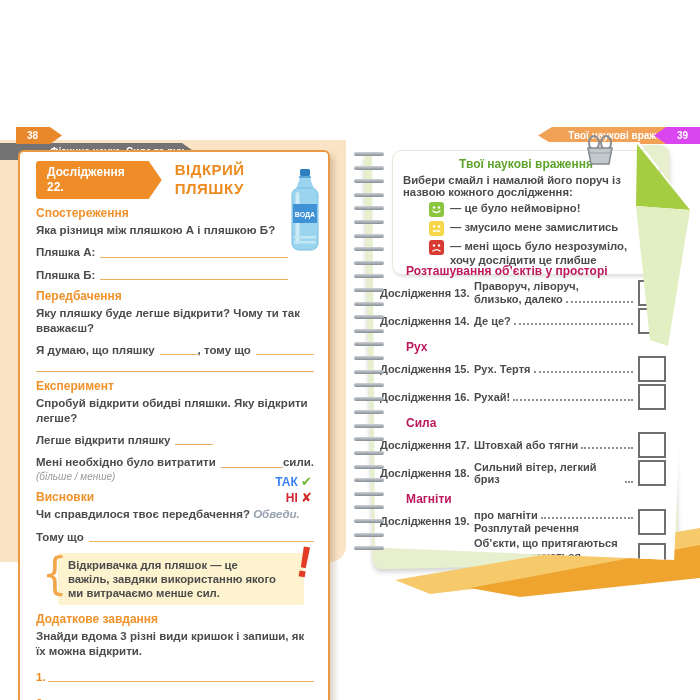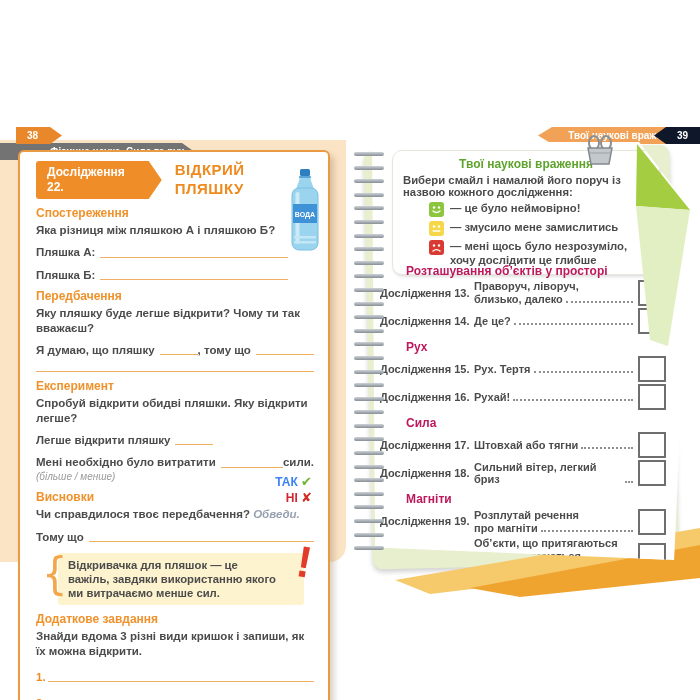--- a/index.html
+++ b/index.html
@@ -8,21 +8,21 @@
   .abs{position:absolute;}
 
   
   .banner{height:17px;top:127px;color:#fff;font-weight:bold;font-size:10px;line-height:17px;}
   .bl-main{left:0;width:194px;background:#737373;
            clip-path:polygon(0 0,182px 0,100% 50%,182px 100%,0 100%);padding-left:50px;box-sizing:border-box;margin-top:16px;}
   .bl-num{left:16px;width:46px;background:#e8882a;
           clip-path:polygon(0 0,34px 0,100% 50%,34px 100%,0 100%);padding-left:11px;box-sizing:border-box;z-index:3;}
   .br-main{left:538px;width:162px;background:#f2a257;
            clip-path:polygon(14px 0,100% 0,100% 100%,14px 100%,0 50%);text-align:center;padding-left:10px;box-sizing:border-box;}
-  .br-num{left:654px;width:46px;background:#0f172a;
+  .br-num{left:654px;width:46px;background:#d946ef;
           clip-path:polygon(12px 0,100% 0,100% 100%,12px 100%,0 50%);text-align:right;padding-right:12px;box-sizing:border-box;z-index:3;}
 
   
   .peach{left:0;top:140px;width:346px;height:422px;background:#fbe4c5;border-radius:0 0 16px 0;}
   .card{left:18px;top:150px;width:312px;background:#fff;border:2px solid #e99a45;border-radius:6px;
         box-shadow:4px 5px 6px rgba(120,90,60,.28);box-sizing:border-box;
         padding:6px 14px 10px 16px;font-size:11.5px;font-weight:bold;line-height:1.25;}
   .lesson-head{display:flex;align-items:center;gap:13px;margin:3px 0 5px;}
   .lesson-tab{background:#ef8d28;color:#fff;font-size:12px;font-weight:bold;padding:4px 20px 4px 11px;
               clip-path:polygon(0 0,calc(100% - 13px) 0,100% 50%,calc(100% - 13px) 100%,0 100%);border-radius:3px 0 0 3px;}
@@ -310,25 +310,25 @@
             </span>
           </span>
         <span class="cbx"></span>
       </div>
 
       <div class="tsec">Магніти</div>
       <div class="trow">
         <span class="tlabel">Дослідження 19.</span>
         <span class="ttitle">
           <span class="tline">
+              <span>про магніти</span>
+              <span class="leader"></span>
+            </span>
+          <span class="tline">
               <span>Розплутай речення</span>
-            </span>
-          <span class="tline">
-              <span>про магніти</span>
-              <span class="leader"></span>
             </span>
         </span>
         <span class="cbx"></span>
       </div>
       <div class="trow">
         <span class="tlabel">Дослідження 20.</span>
         <span class="ttitle">
           <span class="tline">
               <span>Об’єкти, що притягаються</span>
             </span>

